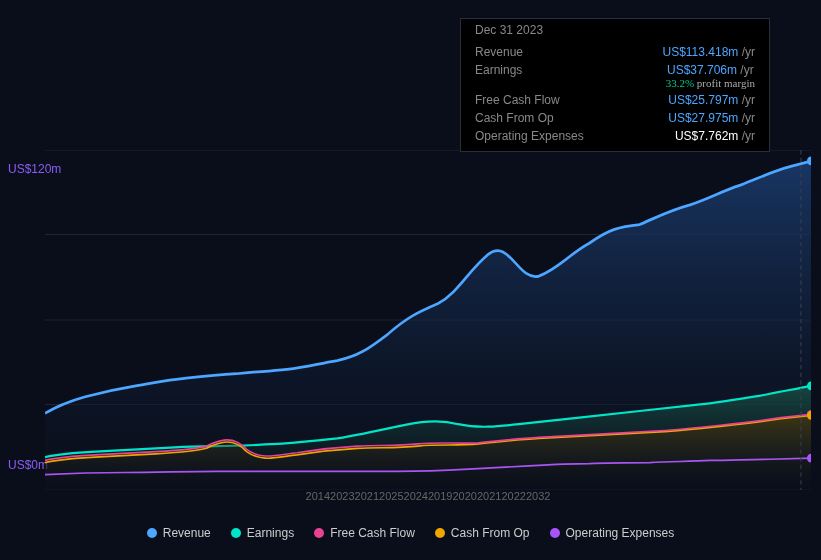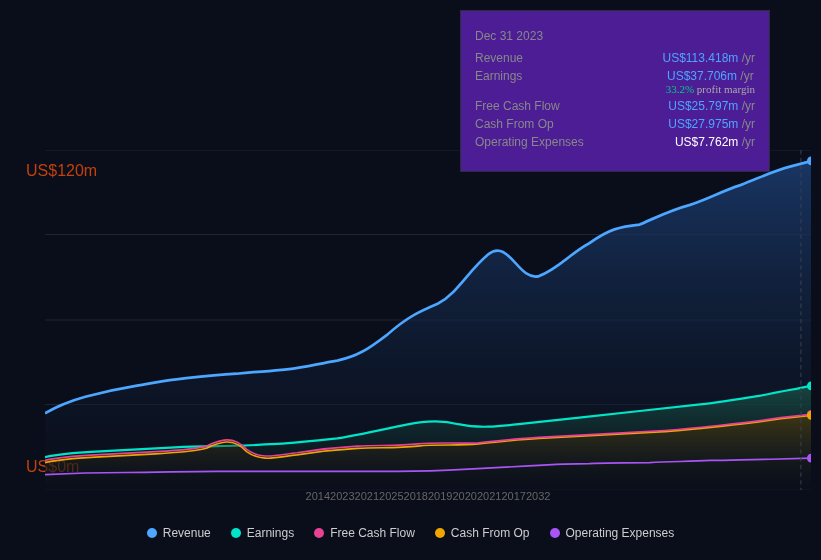--- a/index.html
+++ b/index.html
@@ -14,25 +14,25 @@
     }
 
     .chart-container {
       width: 821px;
       height: 560px;
       position: relative;
     }
 
     .tooltip-box {
       position: absolute;
-      top: 10px;
+      top: 18px;
       left: 460px;
-      background: #4c1d95;
+      background: #000000;
       border: 1px solid #2a2e3a;
-      padding: 18px 14px;
+      padding: 4px 14px;
       min-width: 310px;
       z-index: 10;
     }
 
     .tooltip-title {
       color: #888;
       font-size: 12px;
       margin-bottom: 8px;
     }
 
@@ -58,23 +58,23 @@
 
     .profit-margin {
       color: #aaa;
       font-size: 11px;
       display: block;
       font-family: Liberation Serif, serif;
     }
 
     .y-label {
       position: absolute;
-      left: 26px;
-      color: #c2410c;
-      font-size: 16px;
+      left: 8px;
+      color: #8b5cf6;
+      font-size: 12px;
     }
 
     .y-label-top { top: 162px; }
     .y-label-bottom { top: 458px; }
 
     .x-labels {
       position: absolute;
       bottom: 58px;
       left: 45px;
       right: 10px;
@@ -206,25 +206,25 @@
       <circle cx="760" cy="242" r="4" fill="#f0a500"></circle>
       <circle cx="760" cy="281" r="4" fill="#a855f7"></circle>
     </svg>
   </div>
 
   <div class="x-labels">
     <span>2014</span>
     <span>2023</span>
     <span>2021</span>
     <span>2025</span>
-    <span>2018</span>
+    <span>2024</span>
     <span>2019</span>
     <span>2020</span>
     <span>2021</span>
-    <span>2017</span>
+    <span>2022</span>
     <span>2032</span>
   </div>
 
   <div class="legend">
     <div class="legend-item">
       <div class="legend-dot" style="background:#4da6ff;"></div>
       <span>Revenue</span>
     </div>
     <div class="legend-item">
       <div class="legend-dot" style="background:#00e5c8;"></div>

